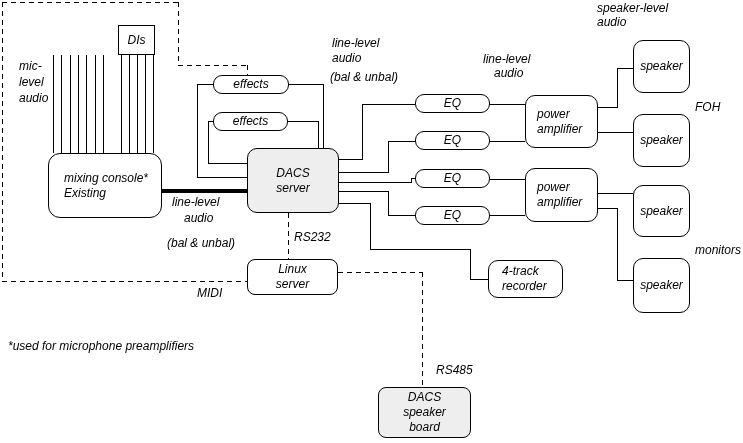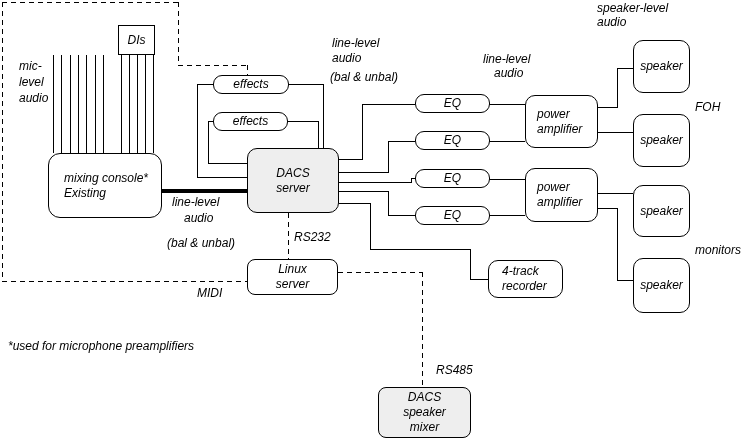--- a/index.html
+++ b/index.html
@@ -146,21 +146,21 @@
     <span>4-track</span>
     <span>recorder</span>
   </div>
   <div class="box center" style="left:247px;top:259px;width:91px;height:36px;border-radius:8px">
     <span>Linux</span>
     <span>server</span>
   </div>
   <div class="box center gray" style="left:378px;top:387px;width:93px;height:51px;border-radius:8px">
     <span>DACS</span>
     <span>speaker</span>
-    <span>mixer</span>
+    <span>board</span>
   </div>
 
   <span class="lbl" style="left:19px;top:59px">mic-</span>
   <span class="lbl" style="left:19px;top:75px">level</span>
   <span class="lbl" style="left:19px;top:91px">audio</span>
 
   <span class="lbl" style="left:172px;top:195px">line-level</span>
   <span class="lbl" style="left:184px;top:211px">audio</span>
   <span class="lbl" style="left:167px;top:236px">(bal &amp; unbal)</span>
 

